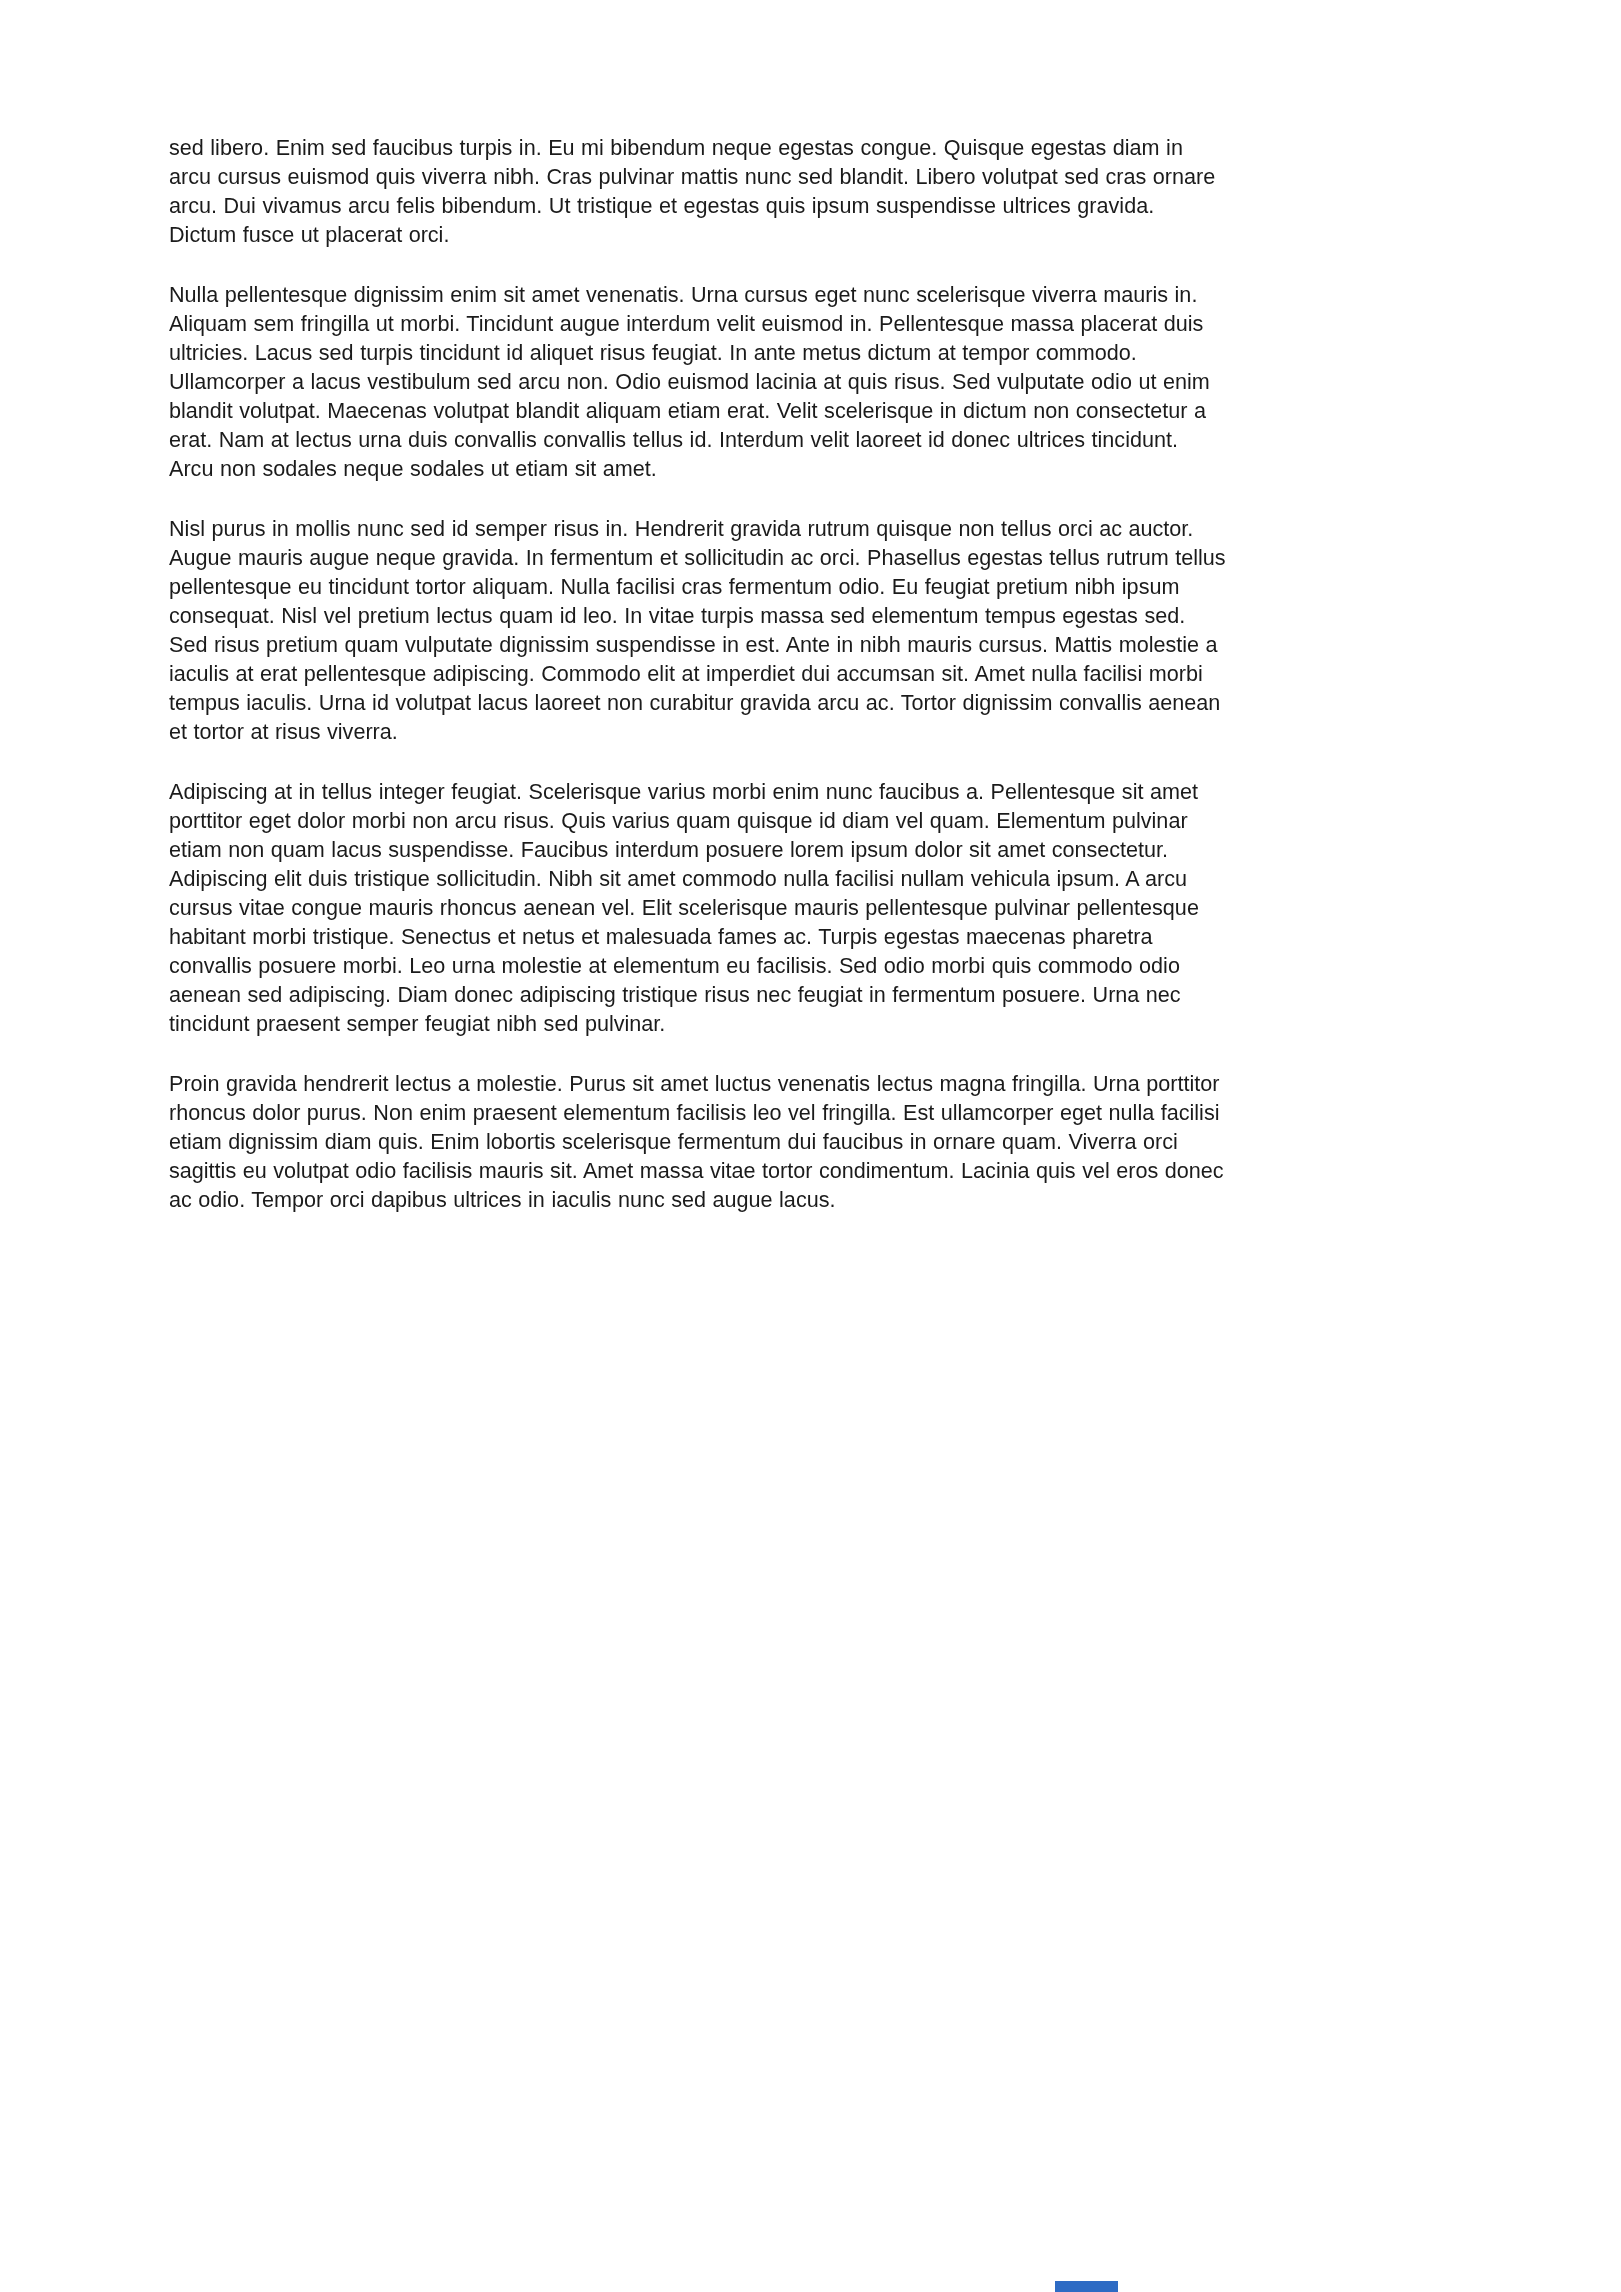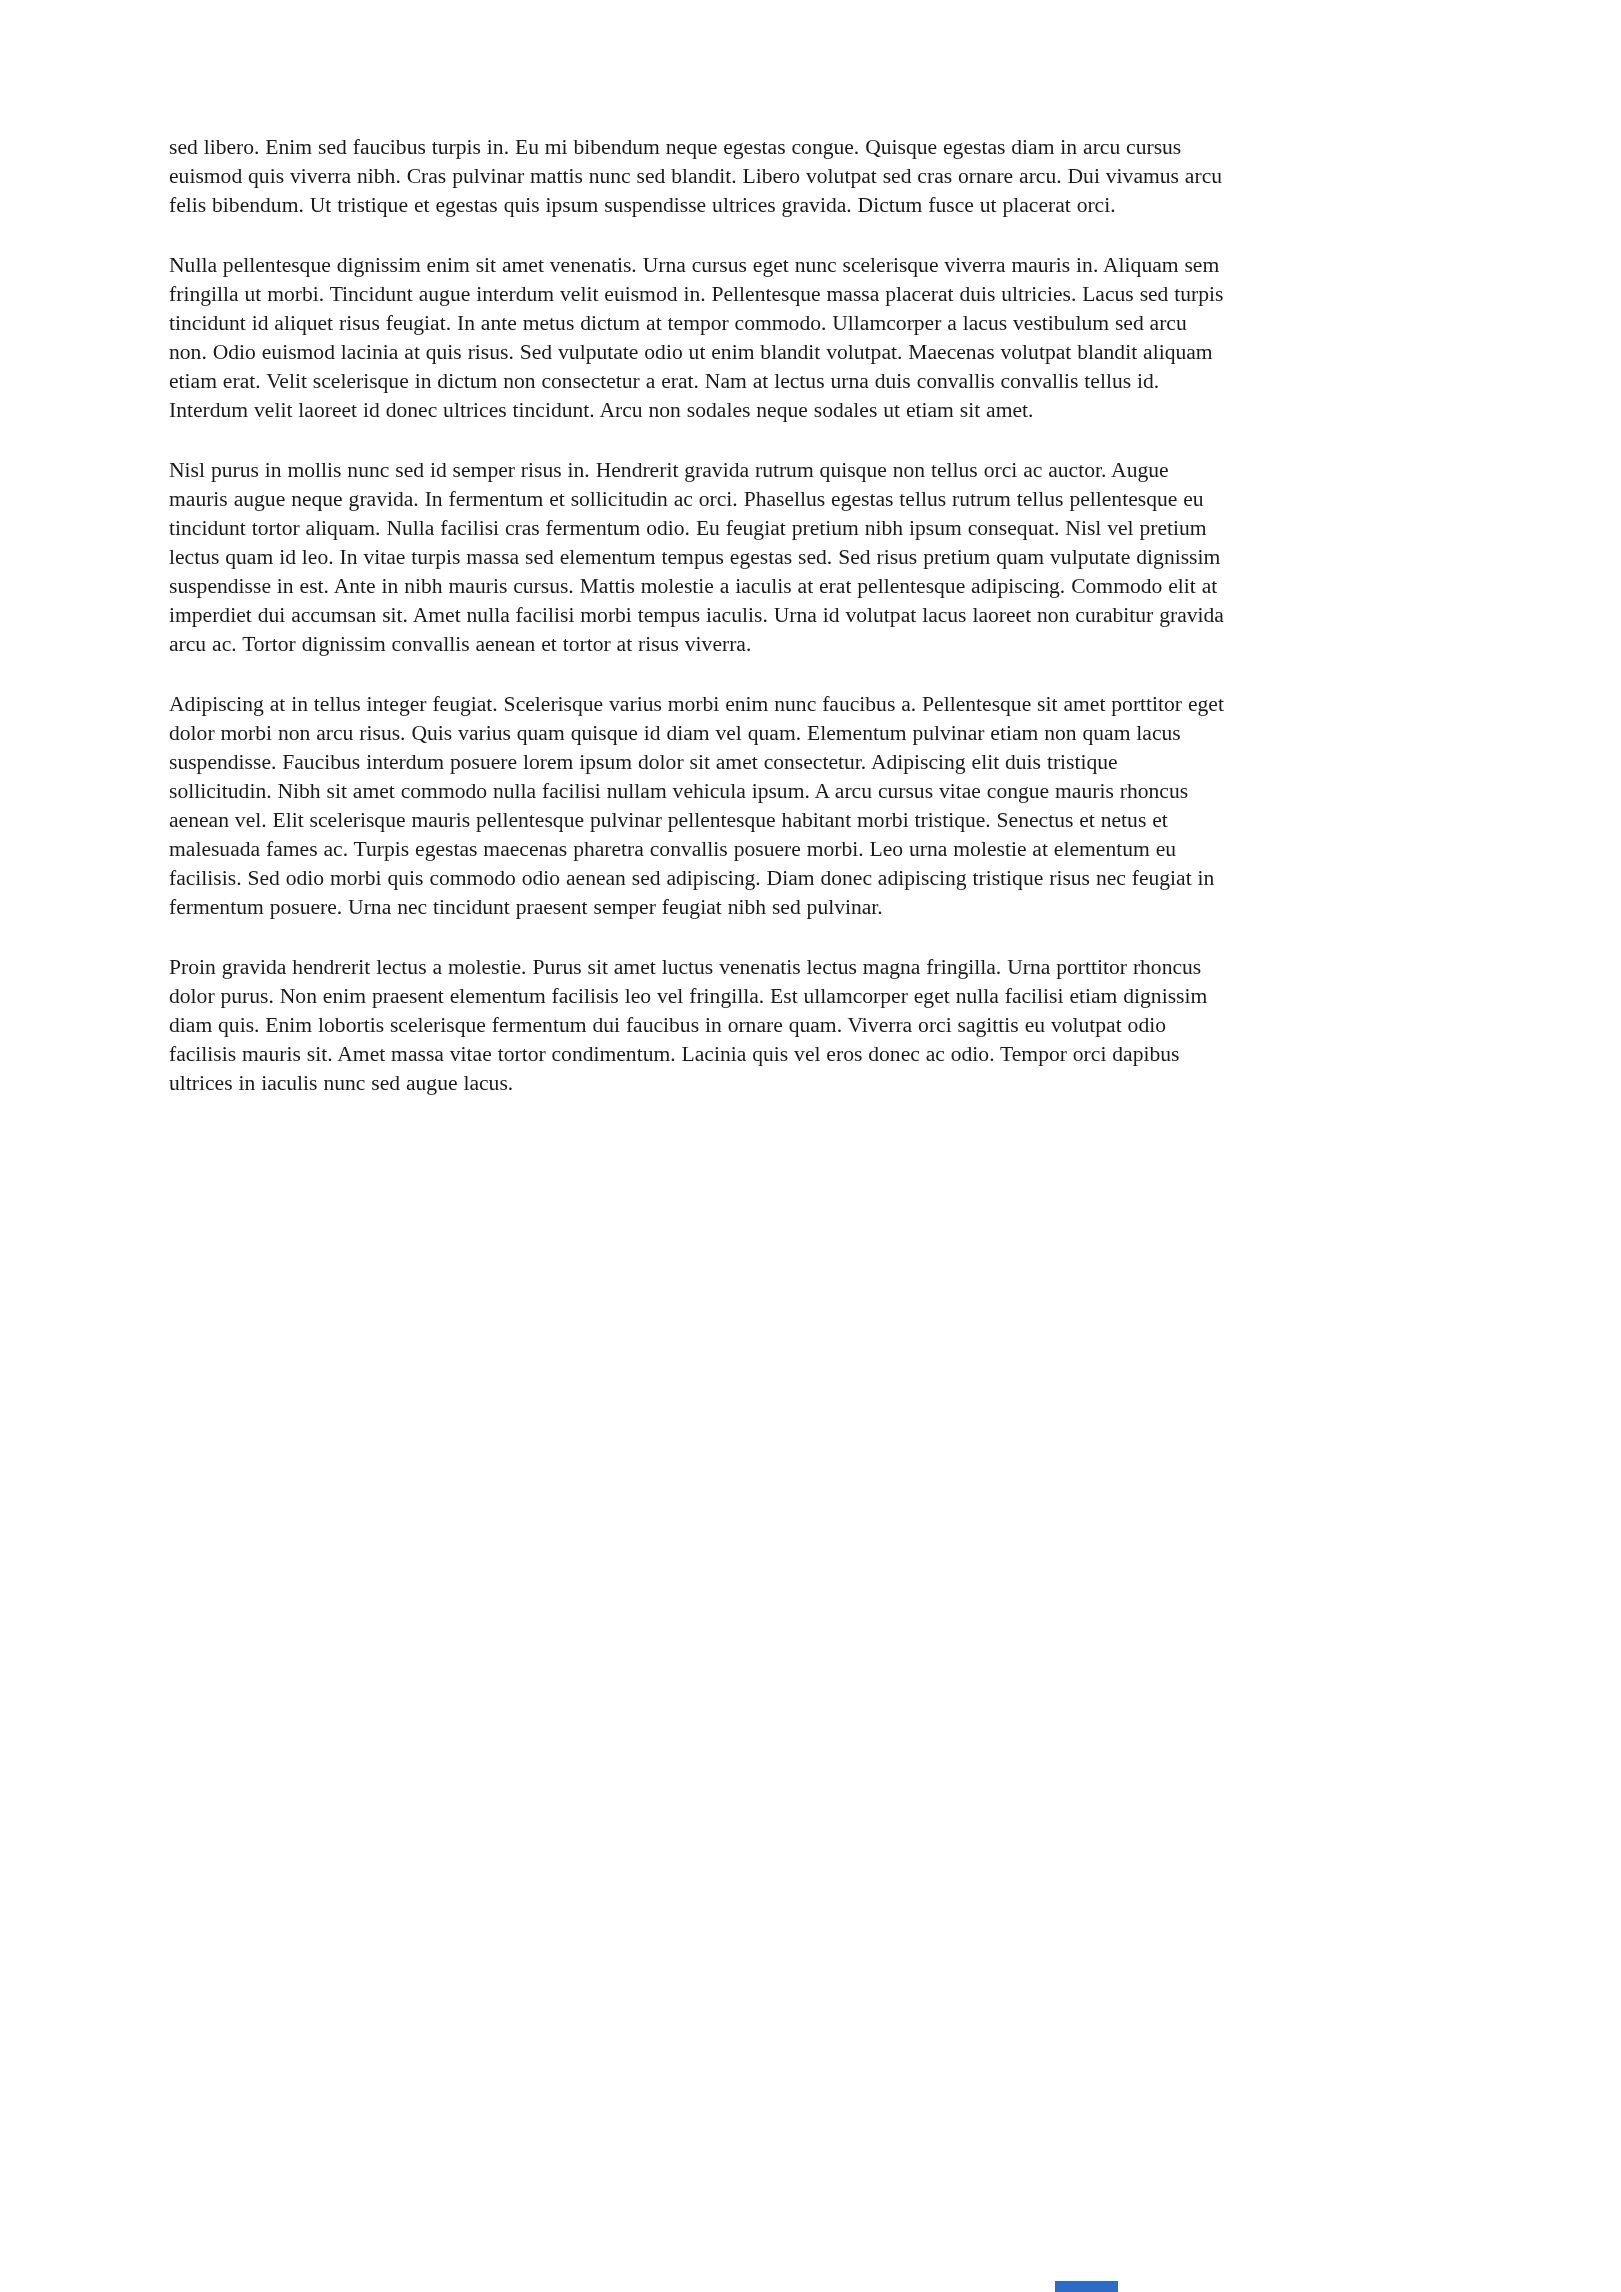--- a/index.html
+++ b/index.html
@@ -20,21 +20,20 @@
     top: 0;
     width: 1621px;
     height: 2293px;
     background: #ffffff;
   }
   .text-block {
     position: absolute;
     left: 169px;
     top: 133px;
     width: 1057px;
-    font-family: Liberation Serif, serif;
   }
   .para {
     margin: 0 0 31px 0;
     font-size: 21.6px;
     line-height: 29px;
     color: #1b1b1b;
     text-align: left;
     word-spacing: 0.5px;
   }
   .bottom-bar {

